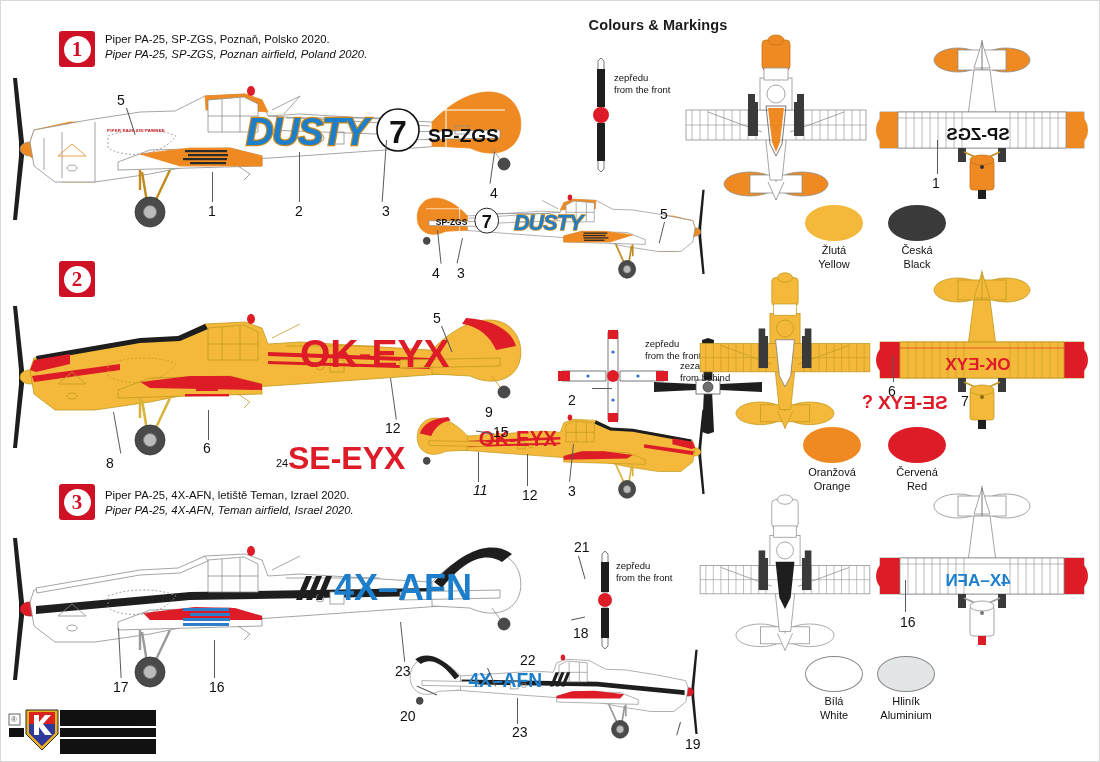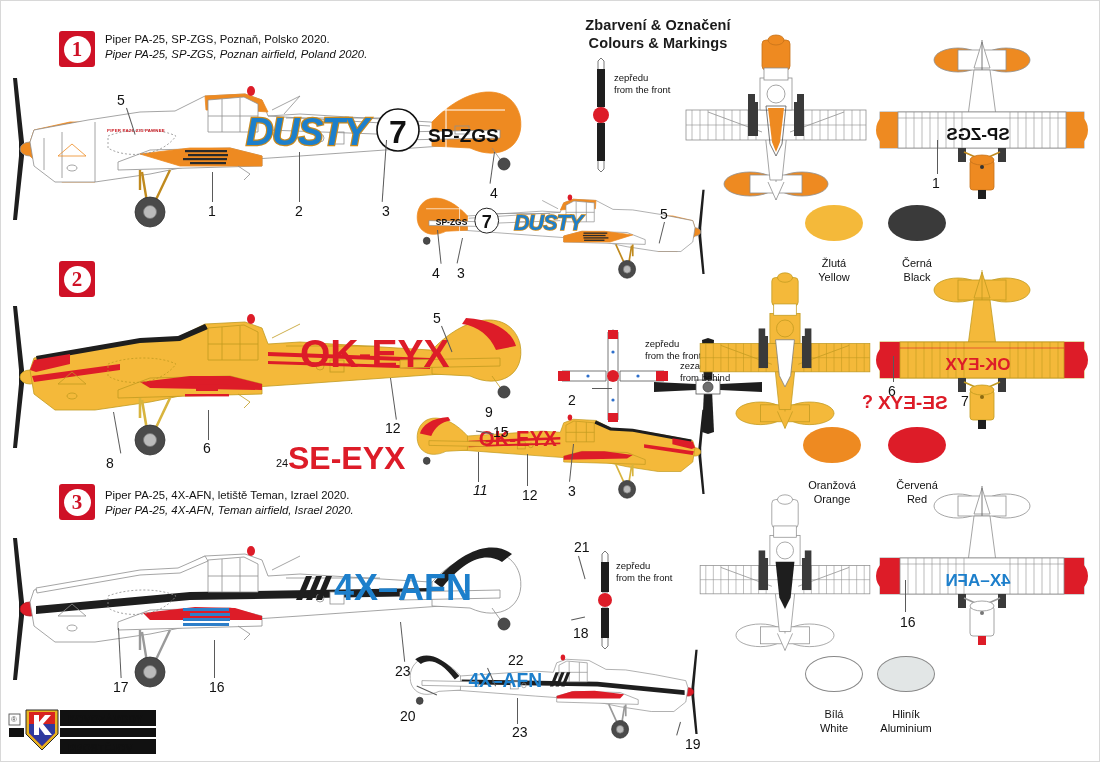--- a/index.html
+++ b/index.html
@@ -23,41 +23,40 @@
 
   
   .num{position:absolute;font-size:14px;color:#111;font-family:"Liberation Sans",sans-serif;}
   .num.sm{font-size:11px;}
   .lead{position:absolute;background:#5a5a5a;width:1px;transform-origin:top center;}
 
   
   .swatch-group{position:absolute;text-align:center;}
   .swatch{width:58px;height:36px;border-radius:50%;margin:0 auto;}
   .swatch.outline{border:1px solid #888;box-sizing:border-box;}
-  .swatch-lbl{font-size:11px;line-height:1.25;color:#111;margin-top:16px;white-space:nowrap;}
+  .swatch-lbl{font-size:11px;line-height:1.25;color:#111;margin-top:3px;white-space:nowrap;}
 
   
   .hint{position:absolute;font-size:9.5px;line-height:1.25;color:#111;white-space:nowrap;}
 
   
   .logo{position:absolute;left:8px;top:706px;width:148px;height:50px;}
   .logo .wordmark{position:absolute;font-size:10px;font-weight:bold;color:#111;letter-spacing:.4px;}
 
   
   .art{position:absolute;}
   svg{display:block;overflow:visible;}
   .reg{font-family:"Liberation Sans",sans-serif;font-weight:bold;}
 </style>
 </head>
 <body>
 
 <div id="sheet">
 
   <div class="page-title">
-    <div>Zbarvení &amp; Označení</div>
     <div>Colours &amp; Markings</div>
   </div>
 
   <div class="variant-badge" style="left:59px;top:31px;">
     <div class="disc">1</div>
   </div>
   <div class="cap" style="left:105px;top:32px;">
     <div class="cz">Piper PA-25, SP-ZGS, Poznaň, Polsko 2020.</div>
     <div class="en">Piper PA-25, SP-ZGS, Poznan airfield, Poland 2020.</div>
   </div>
@@ -302,21 +301,21 @@
   <div class="swatch-group" style="left:805px;top:205px;">
     <div class="swatch" style="background:#F4B93A;"></div>
     <div class="swatch-lbl">
       <div>Žlutá</div>
       <div>Yellow</div>
     </div>
   </div>
   <div class="swatch-group" style="left:888px;top:205px;">
     <div class="swatch" style="background:#3A3A3A;"></div>
     <div class="swatch-lbl">
-      <div>Černá</div>
+      <div>Česká</div>
       <div>Black</div>
     </div>
   </div>
 
   <div class="art" style="left:0px;top:298px;">
     <svg width="530" height="160" viewBox="0 0 530 160">
       <g stroke="#C09A20" stroke-width="0.8" fill="none">
         <path d="M17 8 L24 72 L24 86 L17 150 L13 150 L19 86 L19 72 L13 8 Z" fill="#1E1E1E" stroke="none"></path>
         <ellipse cx="30" cy="79" rx="10" ry="7" fill="#F4B93A" stroke="#C09A20"></ellipse>
 
@@ -630,21 +629,21 @@
         </g>
       </g>
       <g fill="#1E1E1E">
         <path d="M266 46 L272 46 L262 70 L256 70 Z"></path>
           <path d="M276 46 L282 46 L272 70 L266 70 Z"></path>
         <path d="M286 46 L292 46 L282 70 L276 70 Z"></path>
       </g>
       <text class="reg" x="112" y="70" font-size="34" fill="#1D7FCB">4X–AFN</text>
     </svg>
   </div>
-  <div class="num" style="left:508px;top:652px;">22</div>
+  <div class="num" style="left:520px;top:652px;">22</div>
   <div class="lead" style="left:487px;top:668px;height:20px;transform:rotate(-24deg);"></div>
   <div class="num" style="left:400px;top:708px;">20</div>
   <div class="lead" style="left:416px;top:690px;width:22px;height:1px;background:#5a5a5a;transform:rotate(24deg);"></div>
   <div class="num" style="left:512px;top:724px;">23</div>
   <div class="lead" style="left:517px;top:698px;height:26px;"></div>
   <div class="num" style="left:685px;top:736px;">19</div>
   <div class="lead" style="left:680px;top:722px;height:14px;transform:rotate(16deg);"></div>
 
   <div class="art" style="left:592px;top:550px;">
     <svg width="26" height="100" viewBox="0 0 26 100">

